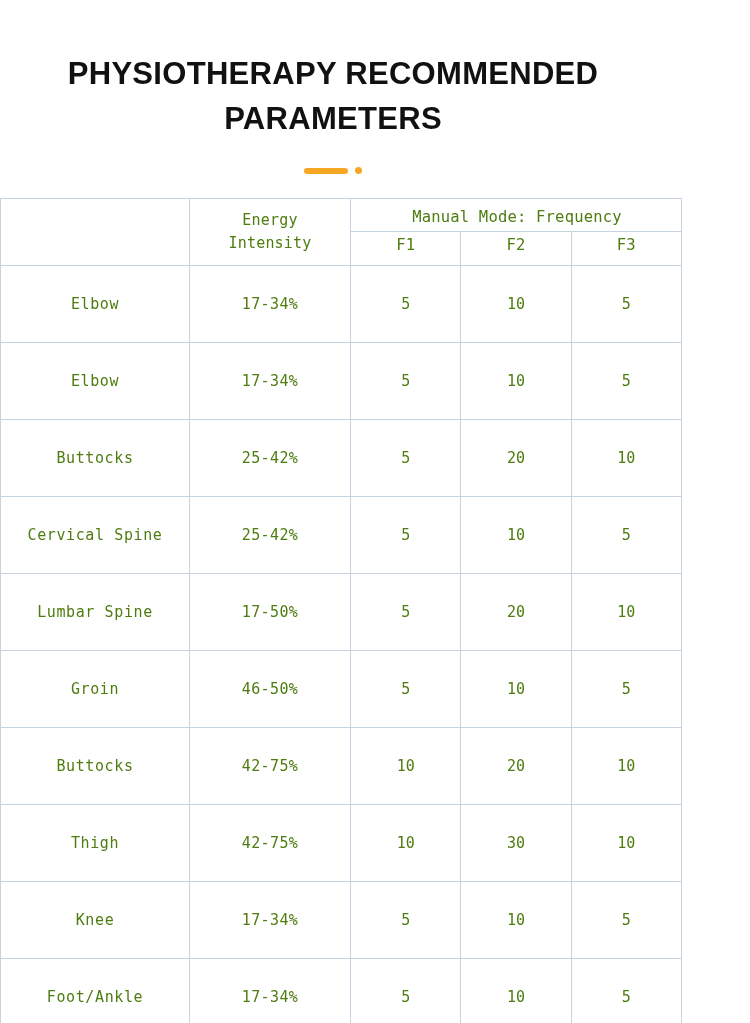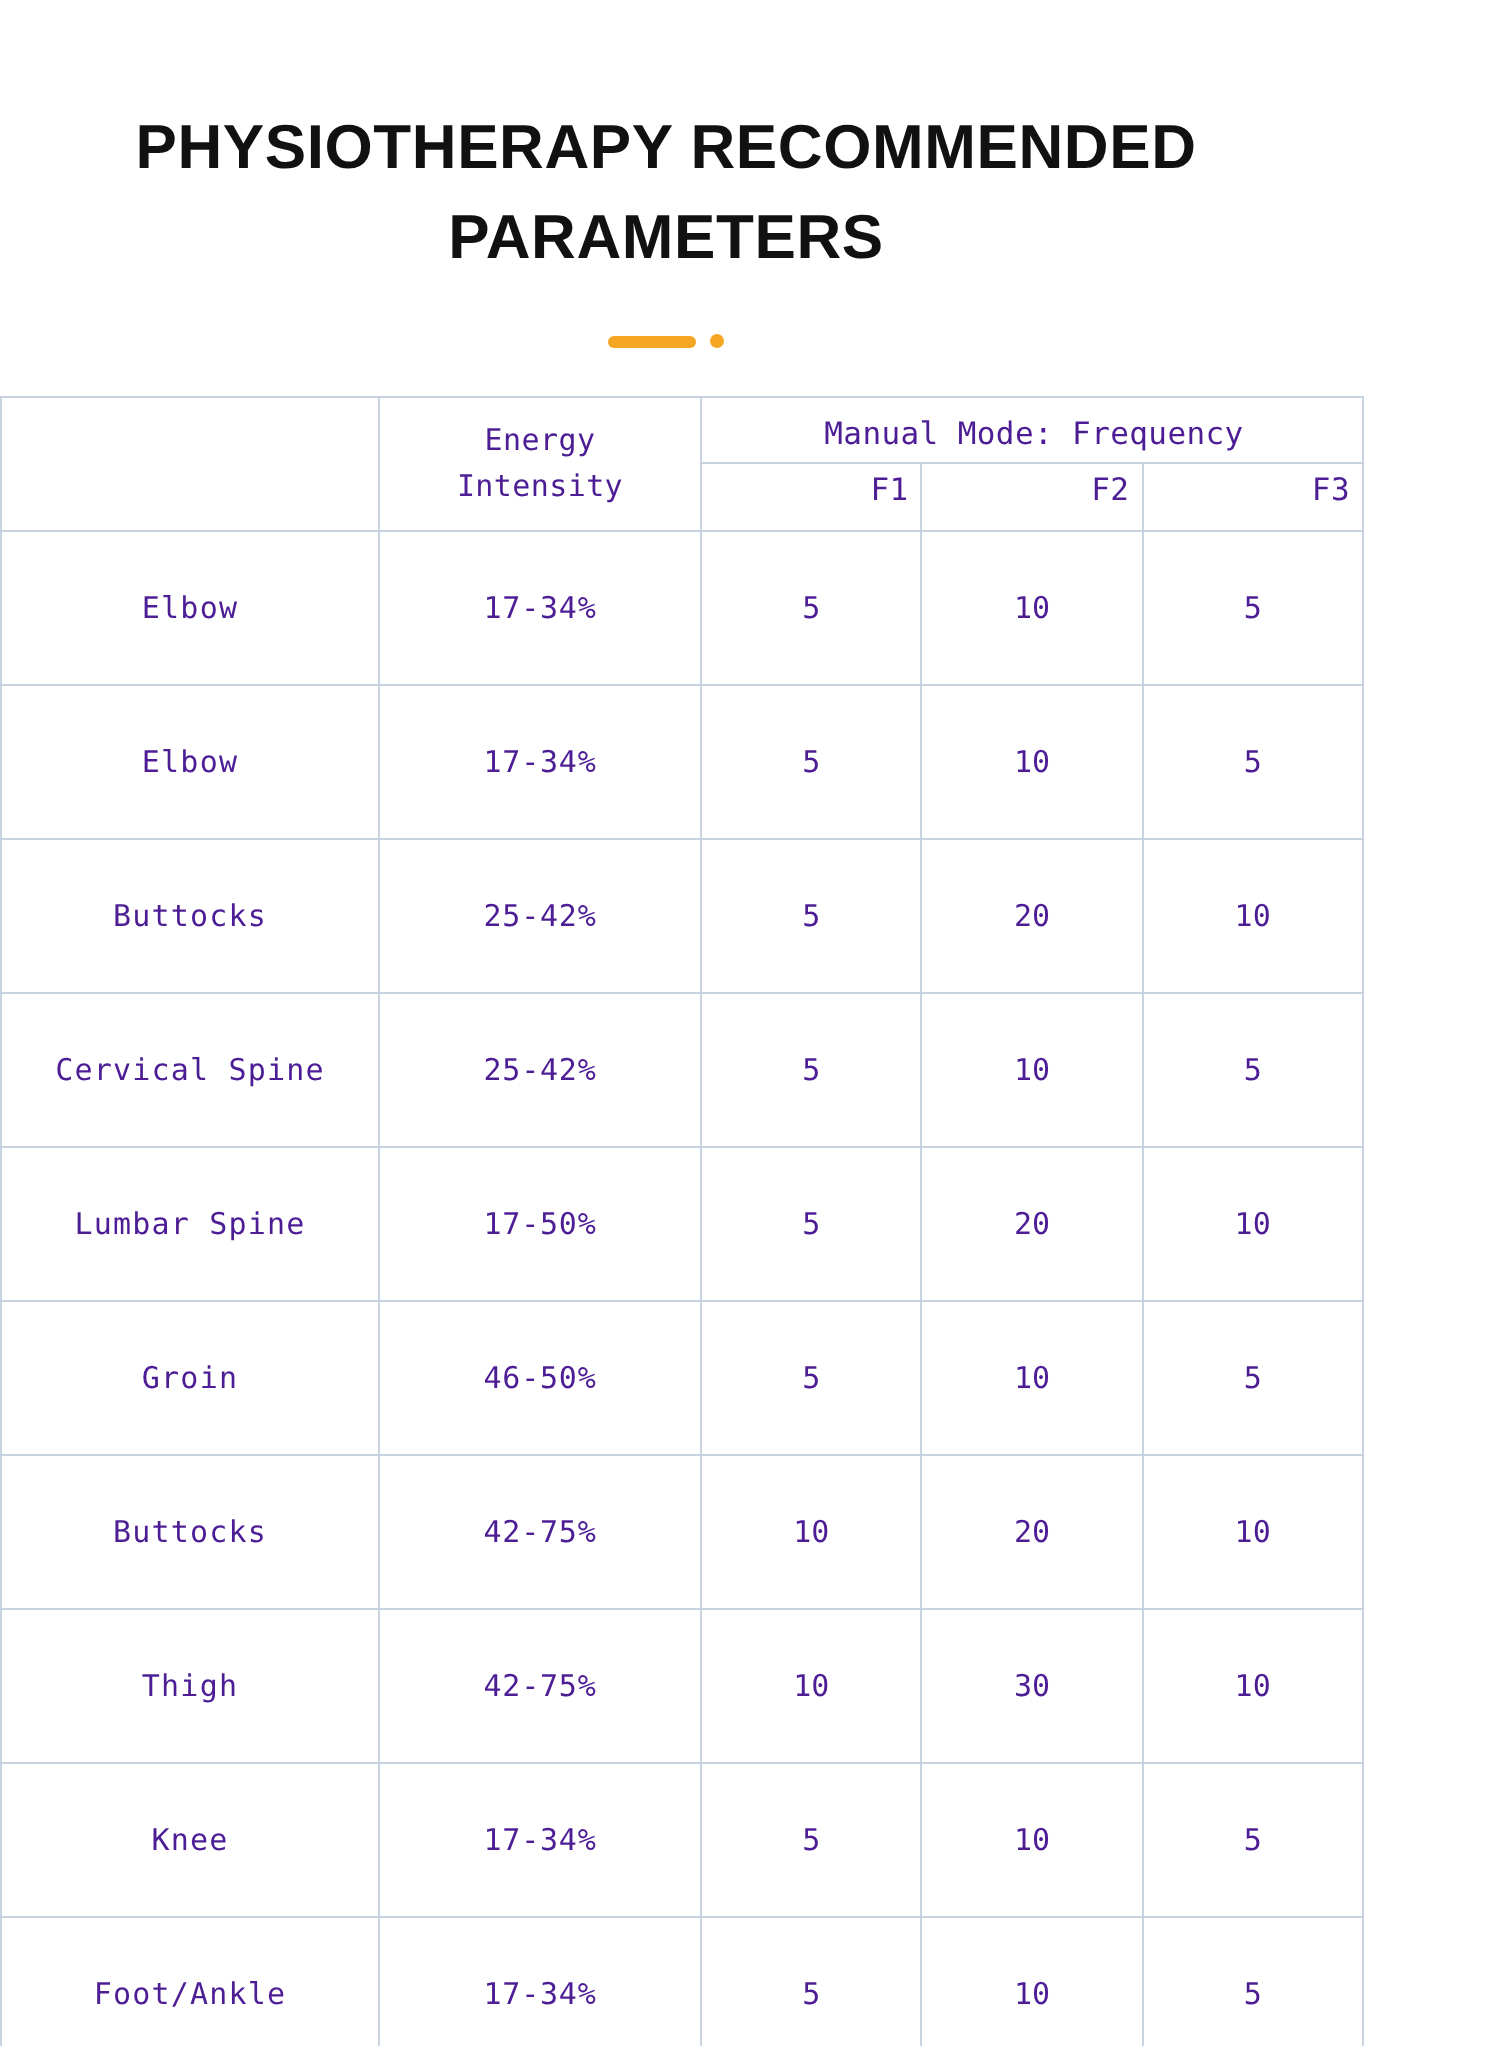--- a/index.html
+++ b/index.html
@@ -61,21 +61,21 @@
     width: 100%;
     table-layout: fixed;
     font-family: "DejaVu Sans Mono", monospace;
   }
   table.param-table th,
   table.param-table td {
     border: 1px solid #c8d3e2;
     text-align: center;
     vertical-align: middle;
     font-size: 15px;
-    color: #4c1d95;
+    color: #4d7c0f;
     background: #ffffff;
   }
   thead th {
     background: #4a85c4;
     color: #ffffff;
     border: 1px solid #4a85c4;
     font-weight: normal;
     font-size: 15.5px;
     letter-spacing: 0.2px;
   }
@@ -87,21 +87,20 @@
     line-height: 1.55;
     padding: 10px 6px;
   }
   thead th.hd-manual {
     padding: 8px 4px 4px 6px;
     font-size: 15.5px;
   }
   thead th.hd-f {
     padding: 4px 6px 10px 6px;
     font-size: 15.5px;
-    text-align: right;
   }
   tbody td {
     height: 68px;
     padding: 4px 6px;
   }
   tbody td.cell-region {
     font-size: 15px;
     letter-spacing: 0.6px;
   }
   tbody td.cell-energy {

